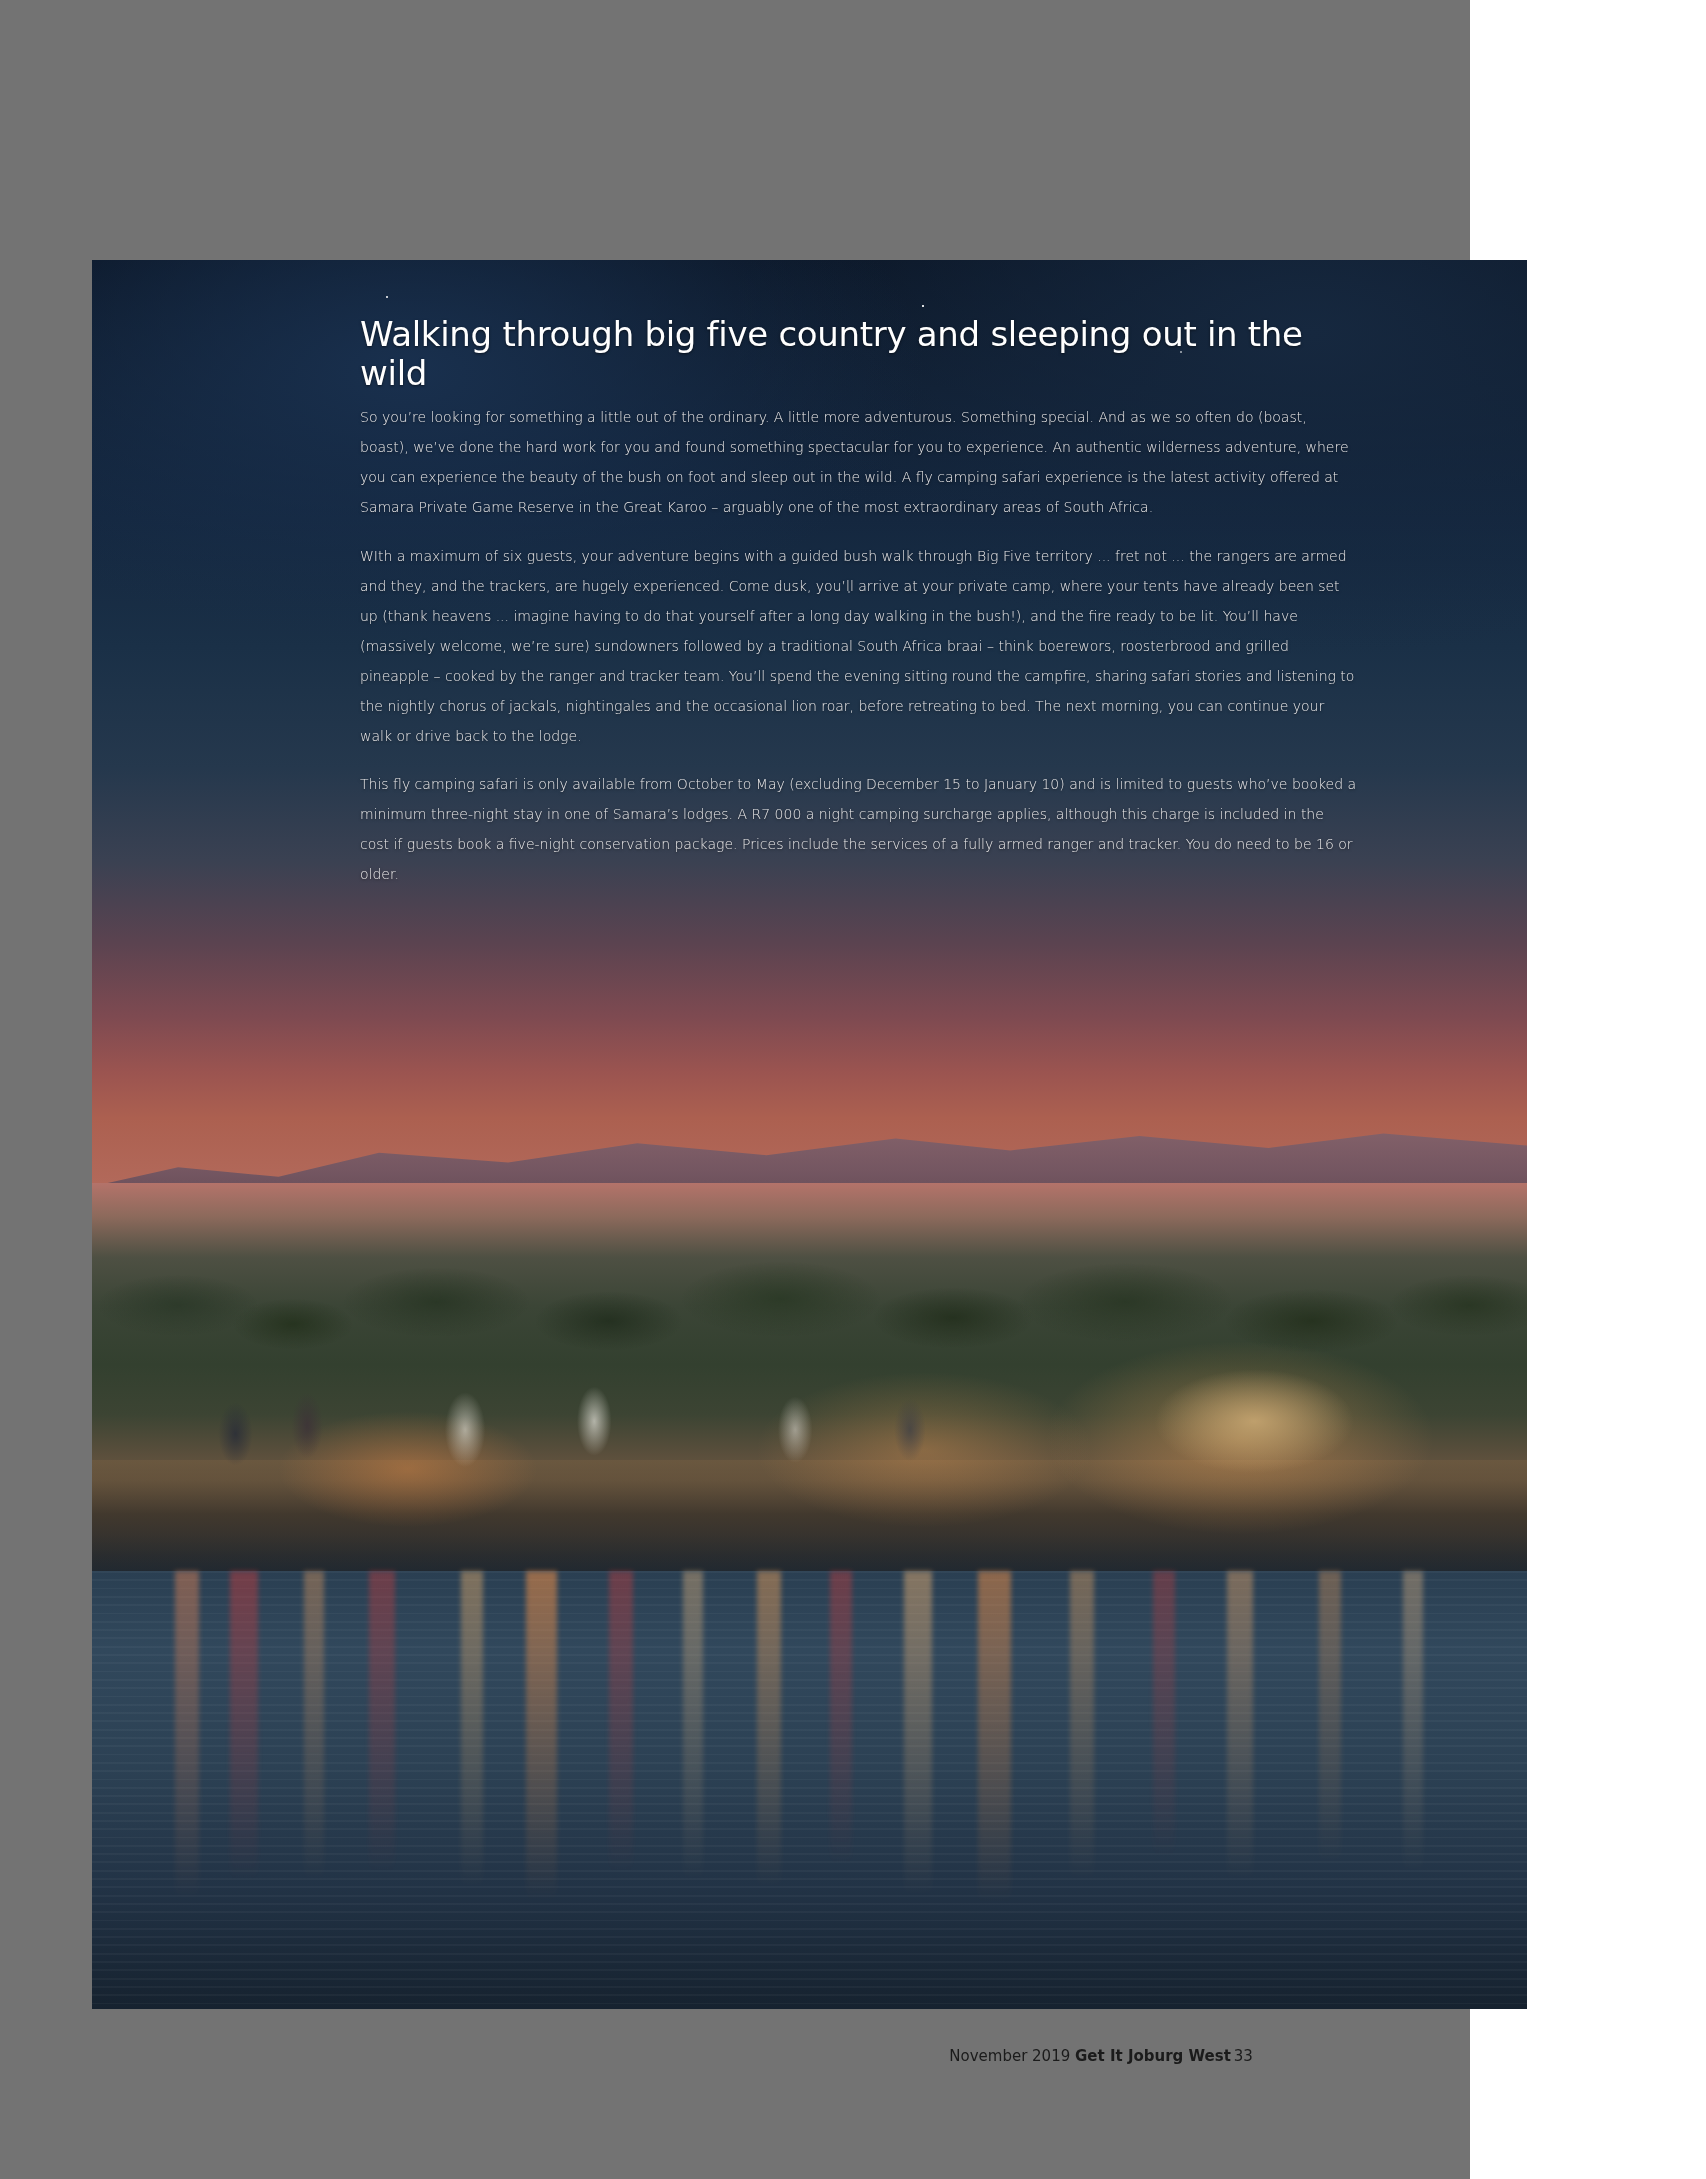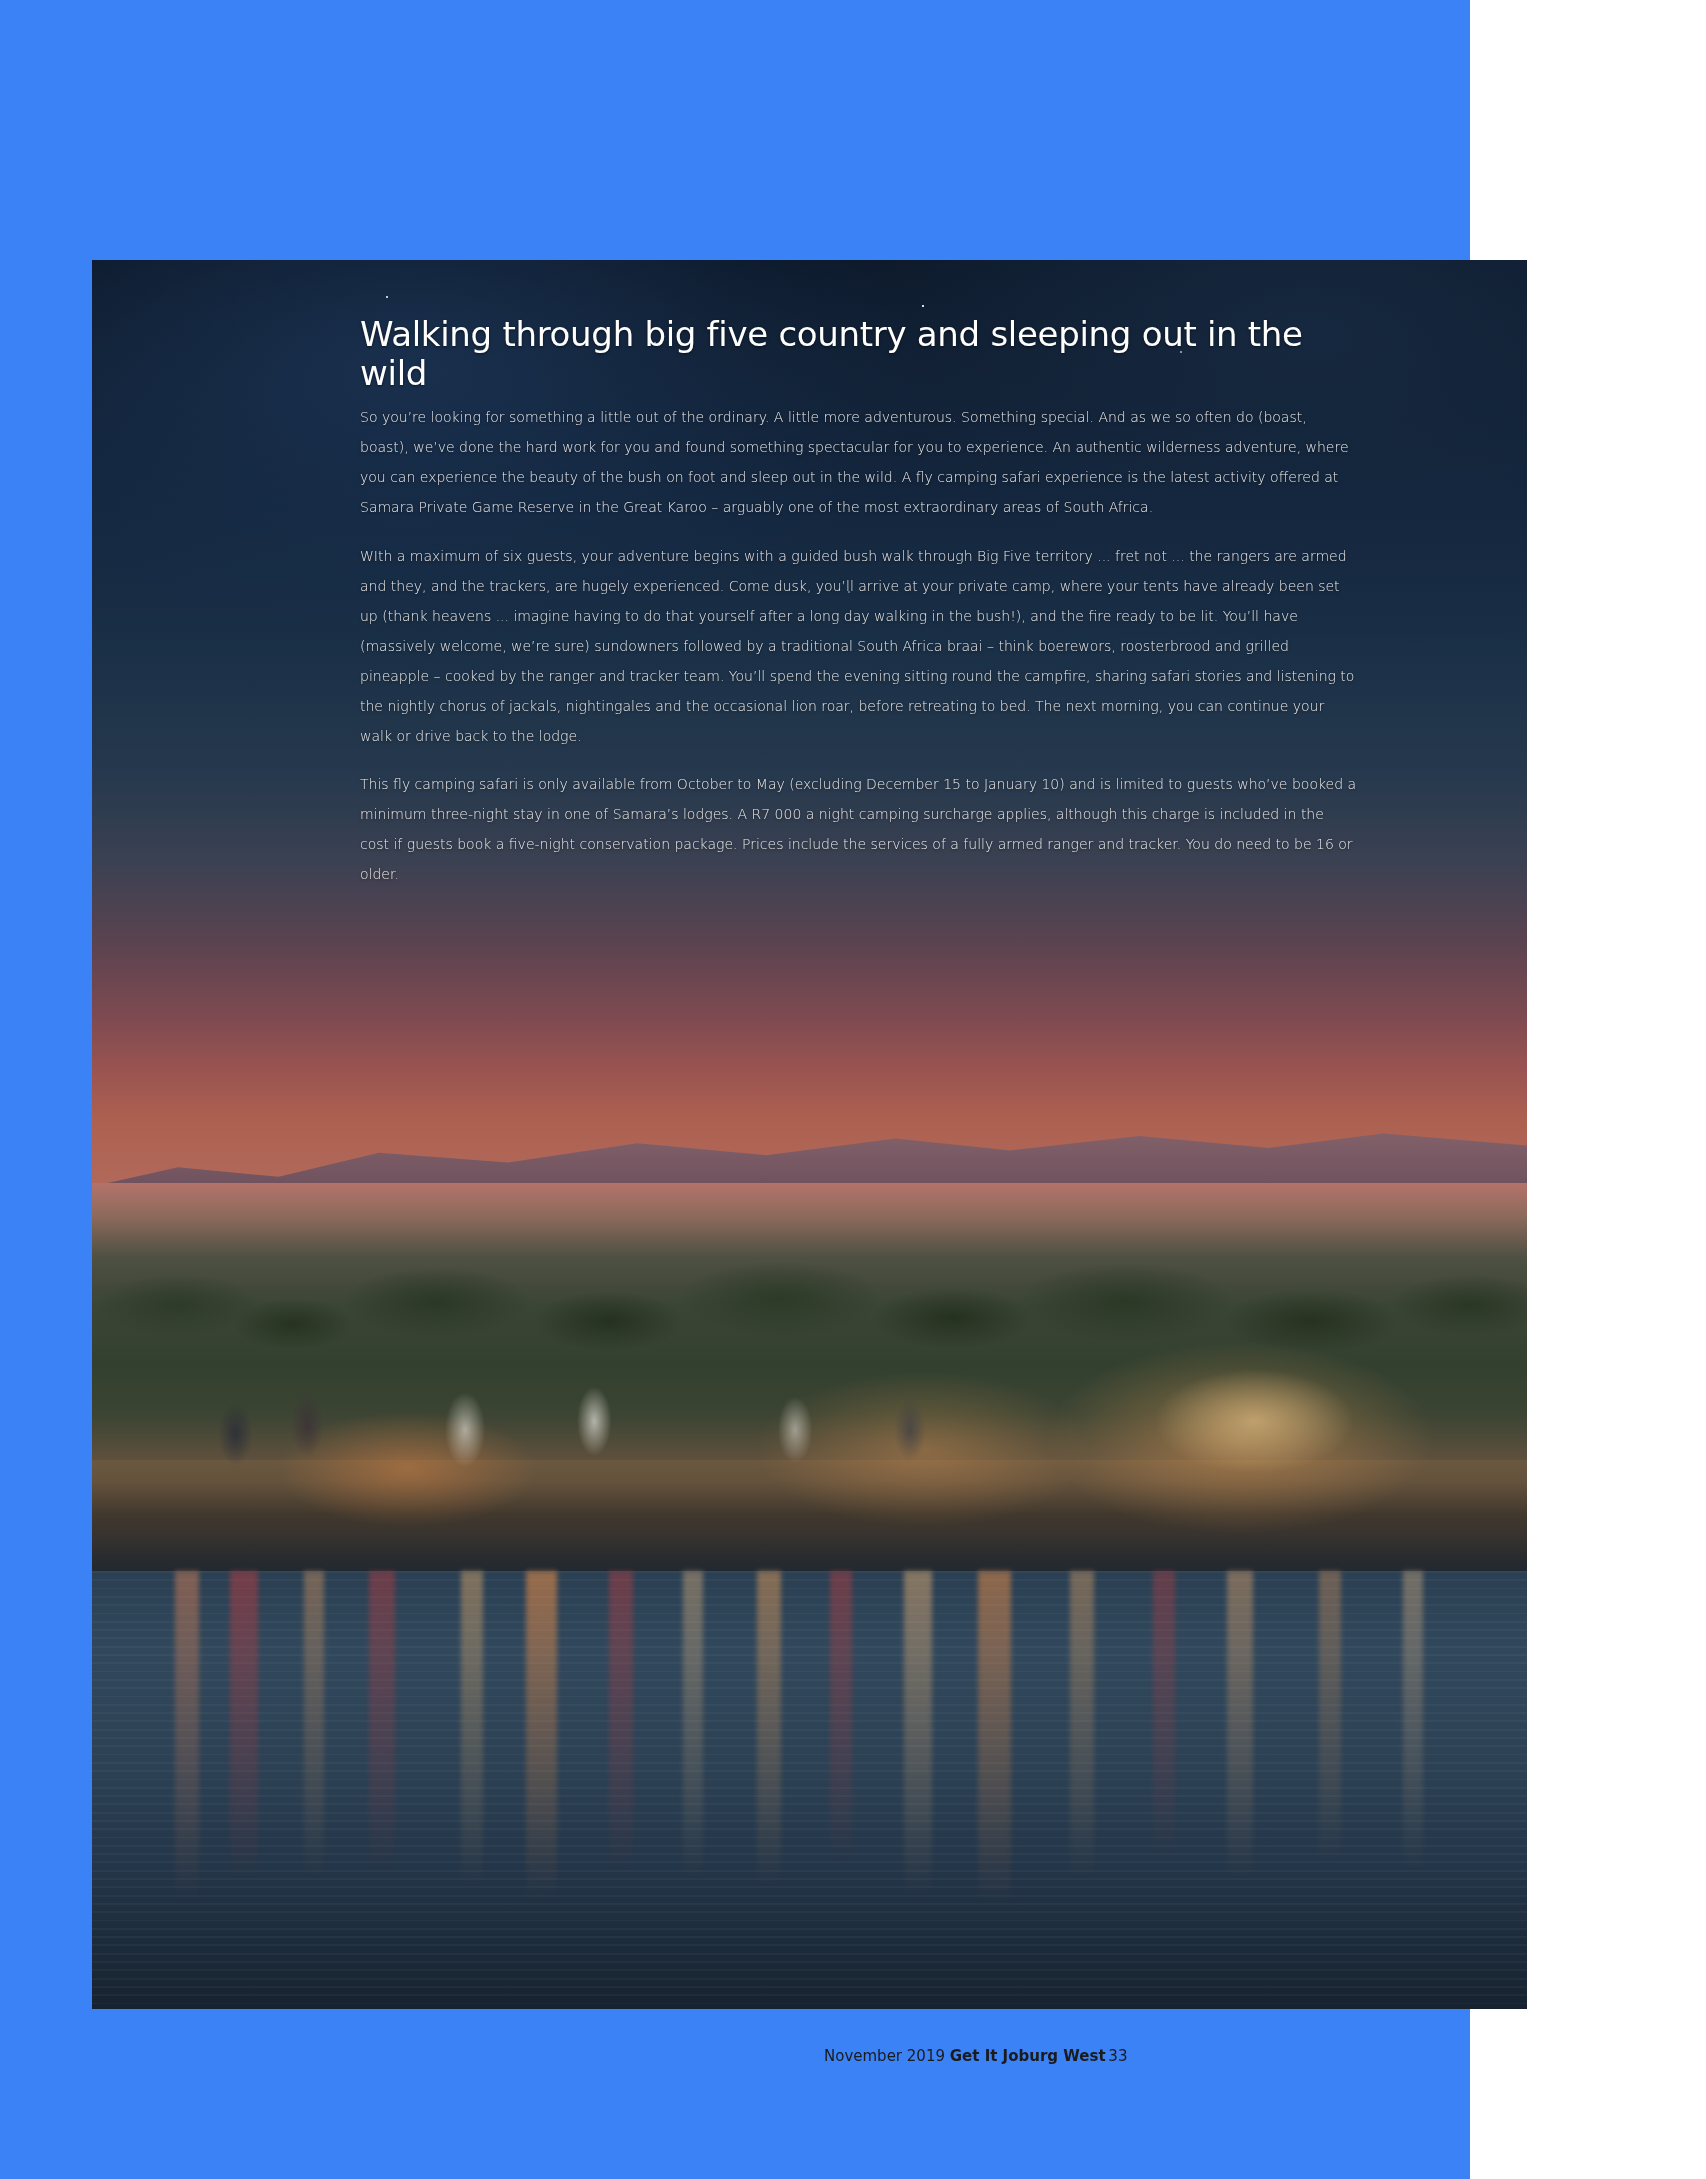--- a/index.html
+++ b/index.html
@@ -14,21 +14,21 @@
     position: relative;
     overflow: hidden;
   }
 
   
   .page {
     position: absolute;
     left: 0; top: 0;
     width: 1470px;
     height: 2179px;
-    background: #3b82f6;
+    background: #737373;
   }
 
   
   .article-panel {
     position: absolute;
     left: 92px;
     top: 260px;
     width: 1435px;
     height: 1749px;
     overflow: hidden;
@@ -254,21 +254,21 @@
     color: #eceaea;
     margin: 5.5px 0 0 0;
   }
 
   
   .footer {
     position: absolute;
     right: 92px;
     top: 2047px;
     width: 554px;
-    text-align: left;
+    text-align: center;
     font-family: "DejaVu Sans", sans-serif;
     font-size: 15px;
     color: #1b1b1b;
     white-space: nowrap;
   }
   .footer .month { font-weight: 400; }
   .footer .mag { font-weight: 700; }
   .footer .pageno { font-weight: 400; margin-left: 2.8px; }
 </style>
 </head>

